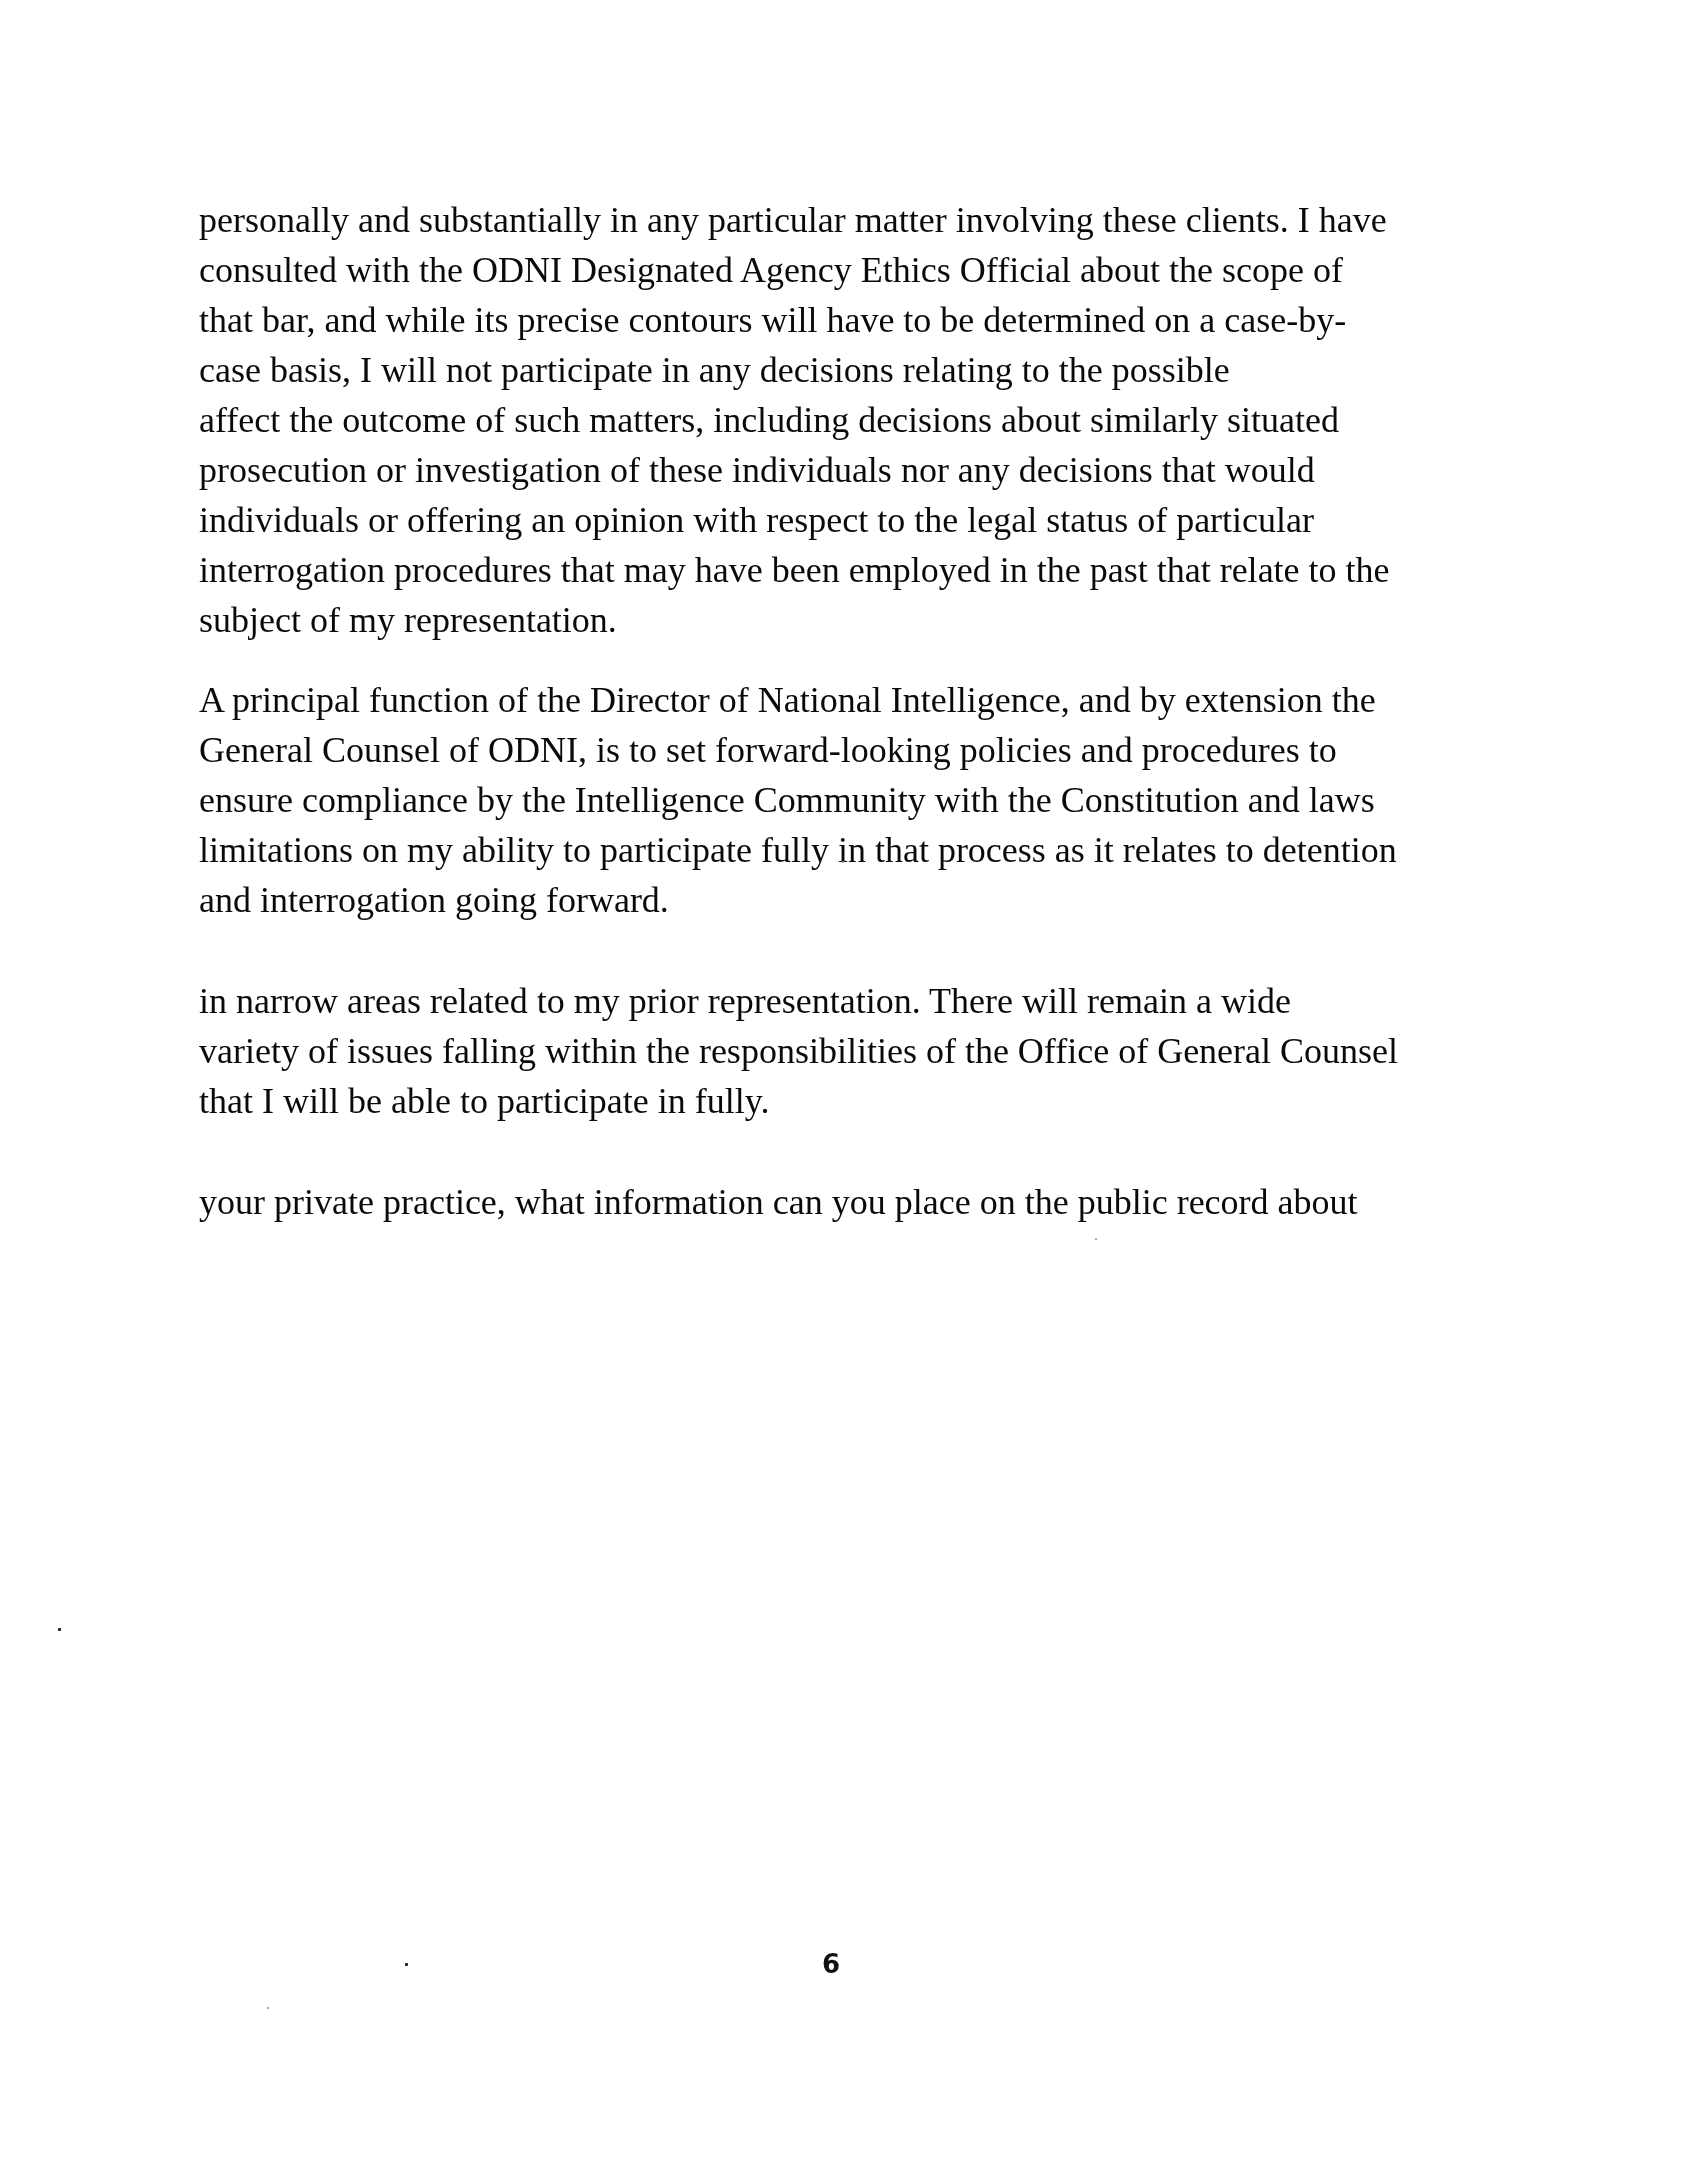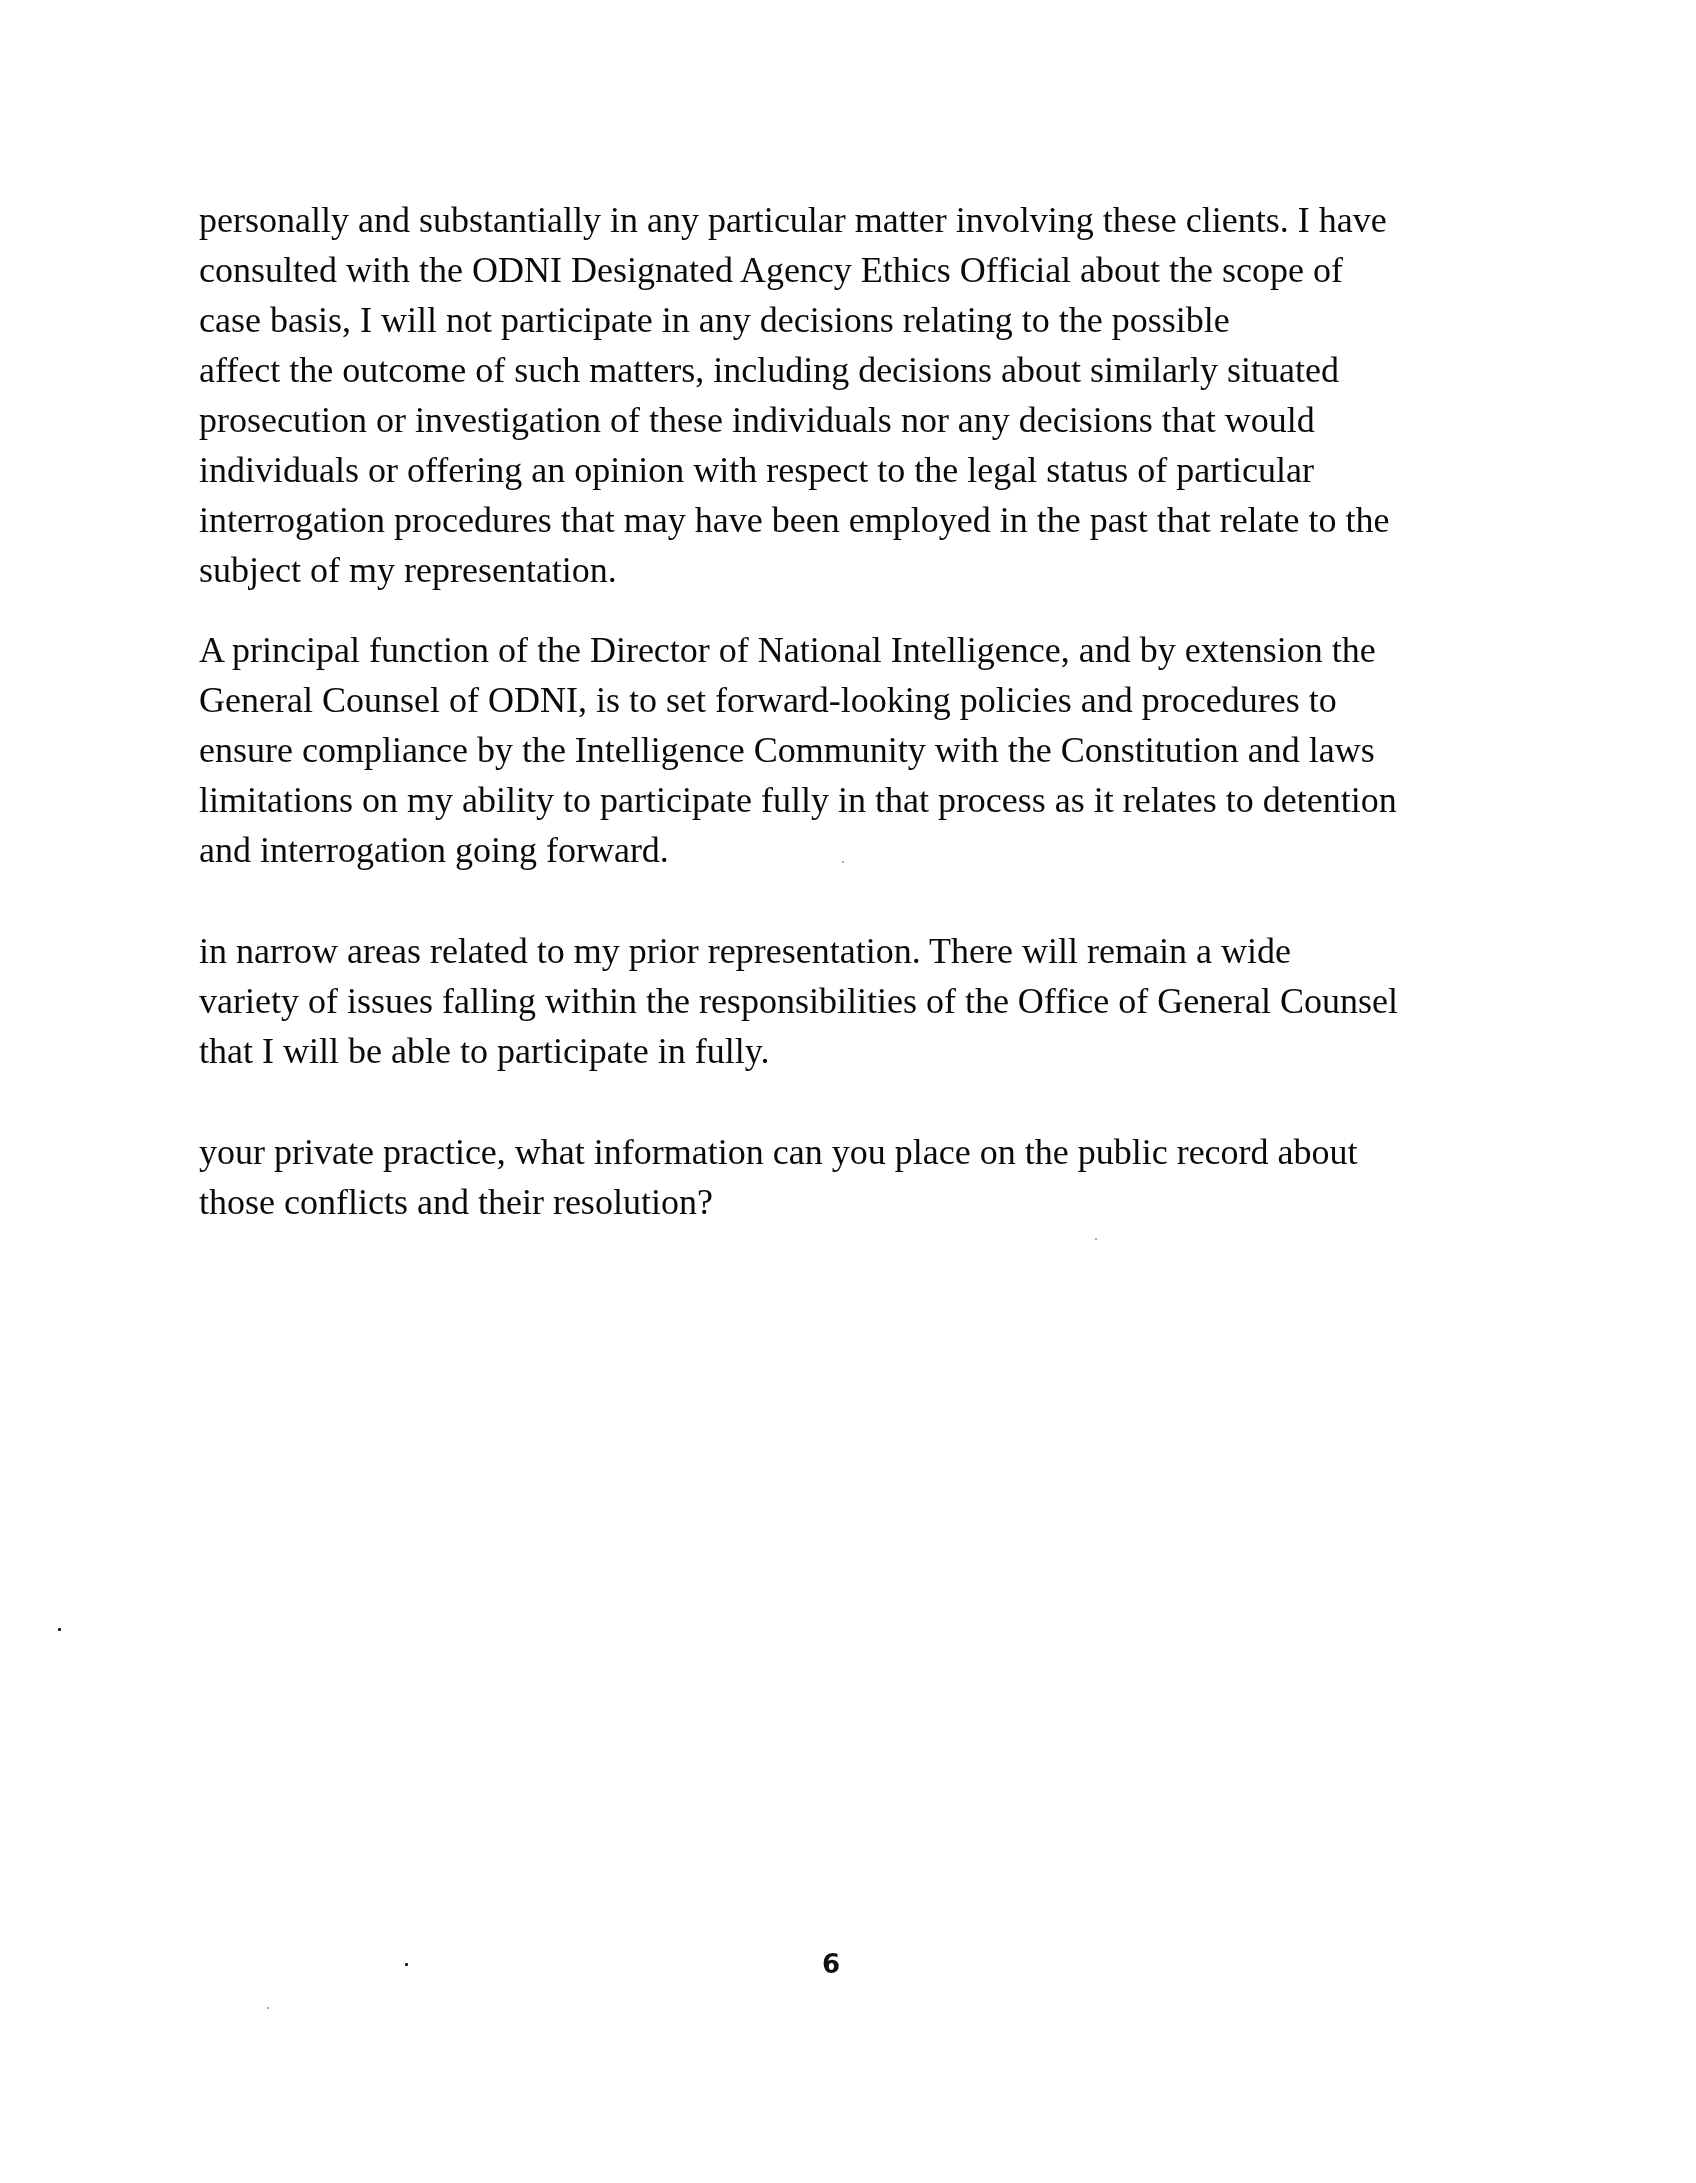--- a/index.html
+++ b/index.html
@@ -66,20 +66,21 @@
 </head>
 <body>
 
 <div class="page">
 
   <div class="body-text">
 
     <p class="para">
       <span class="line">personally and substantially in any particular matter involving these clients.  I have</span>
       <span class="line">consulted with the ODNI Designated Agency Ethics Official about the scope of</span>
+      <span class="line">that bar, and while its precise contours will have to be determined on a case-by-</span>
       <span class="line">case basis, I will not participate in any decisions relating to the possible</span>
       <span class="line">affect the outcome of such matters, including decisions about similarly situated</span>
       <span class="line">prosecution or investigation of these individuals nor any decisions that would</span>
       <span class="line">individuals or offering an opinion with respect to the legal status of particular</span>
       <span class="line">interrogation procedures that may have been employed in the past that relate to the</span>
       <span class="line">subject of my representation.</span>
     </p>
 
     <div class="para-gap-1"></div>
 
@@ -96,21 +97,20 @@
     <p class="para">
       <span class="line">in narrow areas related to my prior representation.  There will remain a wide</span>
       <span class="line">variety of issues falling within the responsibilities of the Office of General Counsel</span>
       <span class="line">that I will be able to participate in fully.</span>
     </p>
 
     <div class="para-gap-2"></div>
 
     <p class="para">
       <span class="line">your private practice, what information can you place on the public record about</span>
-      <span class="line">those conflicts and their resolution?</span>
     </p>
 
   </div>
 
   <div class="page-number">6</div>
 
   <div class="speck" style="left:58px; top:1628px;"></div>
   <div class="speck" style="left:405px; top:1963px;"></div>
   <div class="speck faint" style="left:1095px; top:1238px;"></div>
   <div class="speck faint" style="left:842px; top:861px;"></div>

